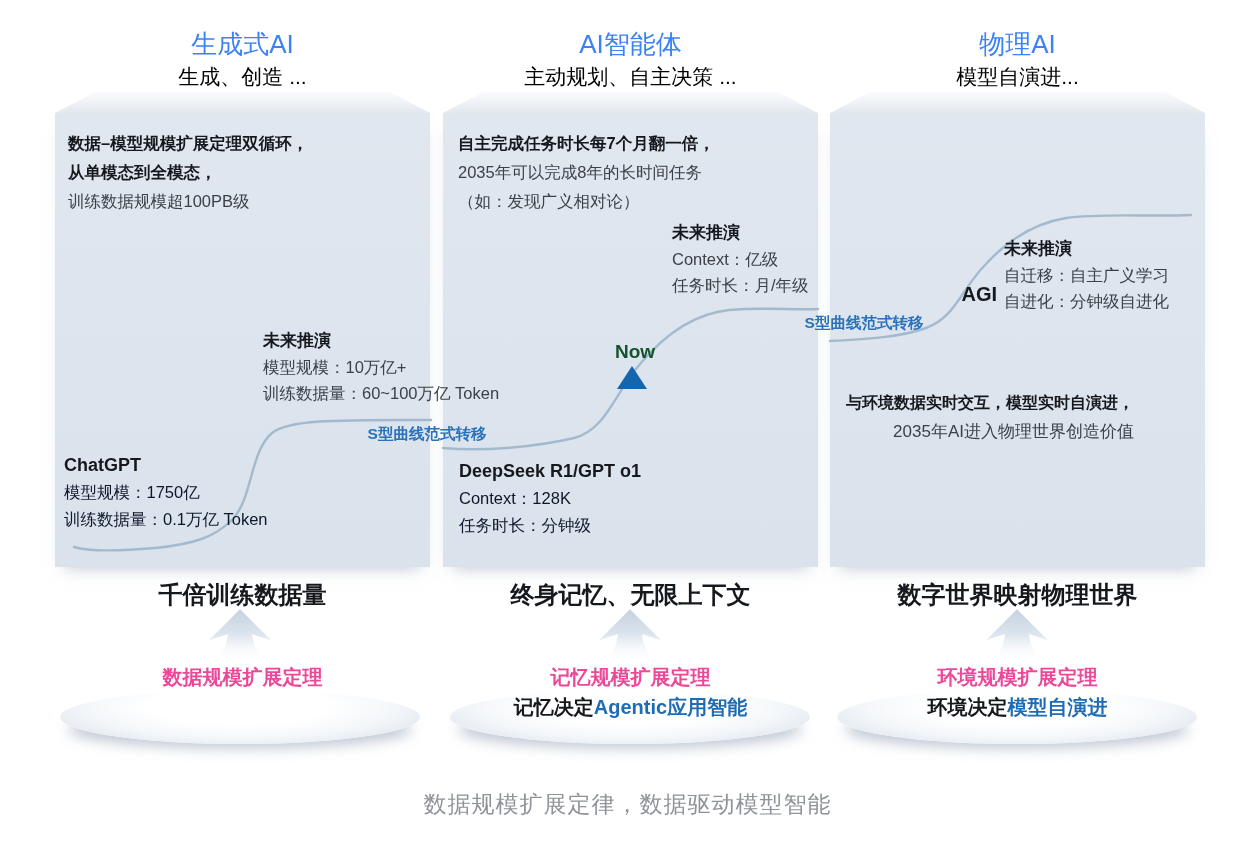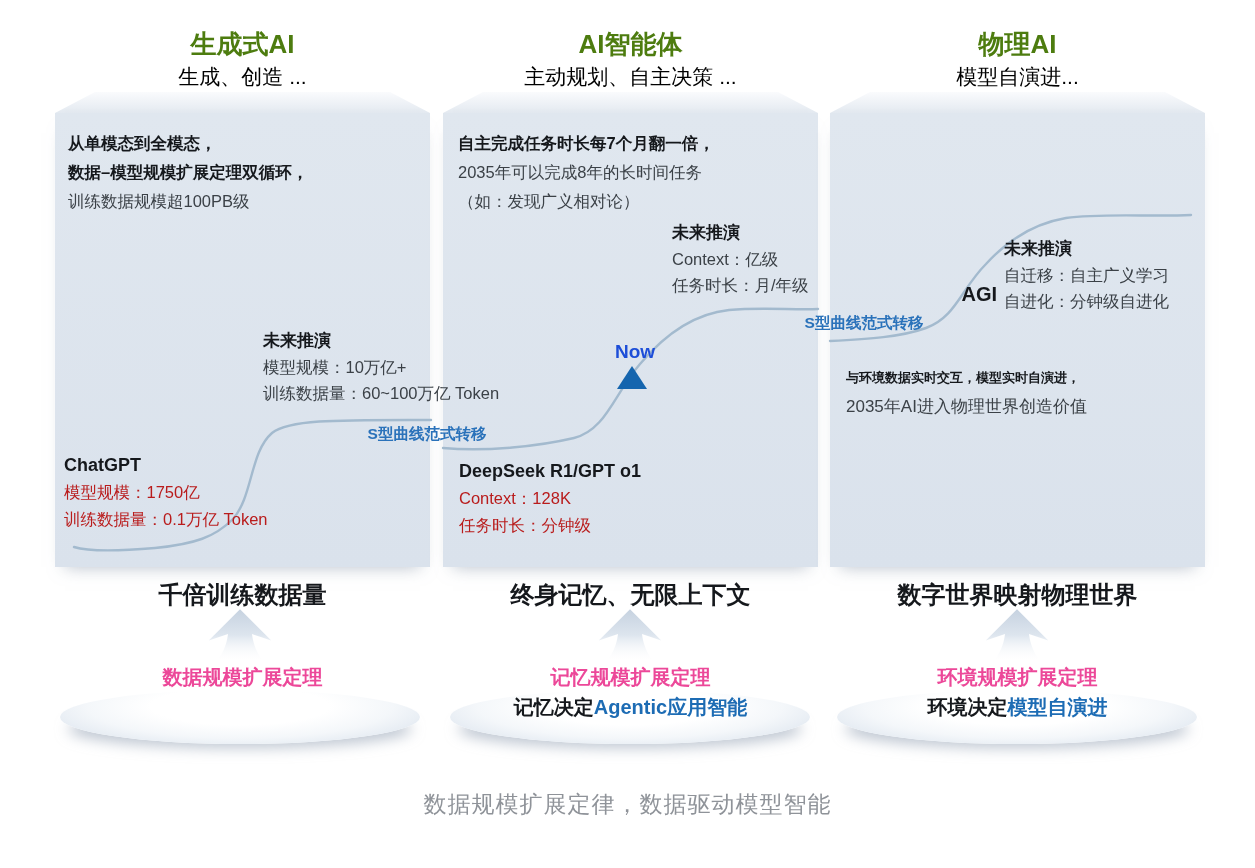--- a/index.html
+++ b/index.html
@@ -2,46 +2,46 @@
 <html><head>
 <meta charset="utf-8">
 <style>
   html,body{margin:0;padding:0;background:#ffffff;}
   .canvas{
     position:relative;width:1255px;height:868px;background:#ffffff;overflow:hidden;
     font-family:"Liberation Sans","DejaVu Sans",sans-serif;color:#15181c;
   }
   
   .hdr{position:absolute;width:375px;text-align:center;}
-  .hdr .title{font-size:26px;font-weight:700;color:#4d7c0f;line-height:32px;}
+  .hdr .title{font-size:26px;font-weight:400;color:#3b82f6;line-height:32px;}
   .hdr .sub{font-size:21px;color:#000000;line-height:27px;margin-top:3px;}
   
   .lid{position:absolute;top:92px;width:375px;height:21px;
        background:linear-gradient(180deg,#fafbfd 0%,#e3e9f0 100%);
        clip-path:polygon(40px 0,calc(100% - 40px) 0,100% 100%,0 100%);}
   .panel{position:absolute;top:113px;width:375px;height:454px;
          background:linear-gradient(180deg,#e0e7ef 0%,#dae2ec 100%);
          box-shadow:0 10px 16px -10px rgba(125,140,160,.55);}
   
   .curves{position:absolute;left:0;top:0;z-index:1;pointer-events:none;}
   
   .blk{position:absolute;z-index:2;}
   .pt{font-size:16.5px;line-height:29px;color:#3b4147;white-space:nowrap;}
   .pt.b{font-weight:700;color:#15181c;}
   .fut .t{font-size:17px;font-weight:700;line-height:26px;color:#15181c;white-space:nowrap;}
   .fut .l{font-size:16.5px;line-height:26px;color:#3b4147;white-space:nowrap;}
   .mst .n{font-size:18px;font-weight:700;line-height:27px;color:#15181c;white-space:nowrap;}
-  .mst .l{font-size:16.5px;line-height:27px;color:#b91c1c;white-space:nowrap;}
+  .mst .l{font-size:16.5px;line-height:27px;color:#0f172a;white-space:nowrap;}
   .curve-label{position:absolute;z-index:2;font-size:15.5px;font-weight:700;color:#2a72ba;white-space:nowrap;text-align:center;}
-  .now-label{position:absolute;z-index:2;width:70px;text-align:center;font-size:19px;font-weight:700;color:#1d4ed8;}
+  .now-label{position:absolute;z-index:2;width:70px;text-align:center;font-size:19px;font-weight:700;color:#14532d;}
   .now-tri{position:absolute;z-index:2;width:0;height:0;
            border-left:15px solid transparent;border-right:15px solid transparent;
            border-bottom:23px solid #1565ae;}
   .agi{position:absolute;z-index:2;width:52px;text-align:right;font-size:20px;font-weight:700;color:#15181c;}
-  .p3b1{font-size:13px;font-weight:700;line-height:31px;color:#15181c;white-space:nowrap;}
+  .p3b1{font-size:16px;font-weight:700;line-height:31px;color:#15181c;white-space:nowrap;margin-top:25px;}
   .p3b2{font-size:17px;line-height:28px;color:#3b4147;white-space:nowrap;text-align:right;}
   
   .btm-lbl{position:absolute;width:375px;text-align:center;z-index:2;font-size:24px;font-weight:700;color:#15181c;}
   .up-arrow{position:absolute;z-index:2;}
   .law{position:absolute;width:375px;text-align:center;z-index:2;font-size:20px;font-weight:700;color:#ec4899;}
   .concl{position:absolute;width:375px;text-align:center;z-index:2;font-size:20px;font-weight:700;color:#15181c;}
   .concl .hl{color:#1d6cb4;}
   .platform{position:absolute;width:360px;height:54px;border-radius:50%;z-index:1;
     background:radial-gradient(ellipse at 50% 30%,#ffffff 35%,#f4f7fa 60%,#e2e9f1 82%,#d2dce8 100%);
     box-shadow:0 12px 14px -8px rgba(148,162,180,.6);}
@@ -74,22 +74,22 @@
   <div class="panel" style="left:443px;"></div>
   <div class="panel" style="left:830px;"></div>
 
   <svg class="curves" width="1255" height="868" viewBox="0 0 1255 868">
     <path d="M74 547 C90 552 120 551 155 548 C195 544 215 537 233 519 C253 496 250 452 272 433 C290 419 340 420 431 420" fill="none" stroke="#a3bace" stroke-width="2.4" stroke-linecap="round"></path>
     <path d="M443 448 C487 452 540 446 574 438 C606 430 614 394 640 364 C661 339 691 314 729 310 C762 307 792 310 818 309" fill="none" stroke="#a3bace" stroke-width="2.4" stroke-linecap="round"></path>
     <path d="M830 341 C869 339 901 337 926 328 C956 317 961 289 986 264 C1006 242 1031 224 1066 218 C1101 213 1152 217 1191 215" fill="none" stroke="#a3bace" stroke-width="2.4" stroke-linecap="round"></path>
   </svg>
 
   <div class="blk" style="left:68px;top:129px;">
+    <div class="pt b">数据–模型规模扩展定理双循环，</div>
     <div class="pt b">从单模态到全模态，</div>
-    <div class="pt b">数据–模型规模扩展定理双循环，</div>
     <div class="pt">训练数据规模超100PB级</div>
   </div>
   <div class="blk fut" style="left:263px;top:328px;">
     <div class="t">未来推演</div>
     <div class="l">模型规模：10万亿+</div>
     <div class="l">训练数据量：60~100万亿 Token</div>
   </div>
   <div class="blk mst" style="left:64px;top:452px;">
     <div class="n">ChatGPT</div>
     <div class="l">模型规模：1750亿</div>

